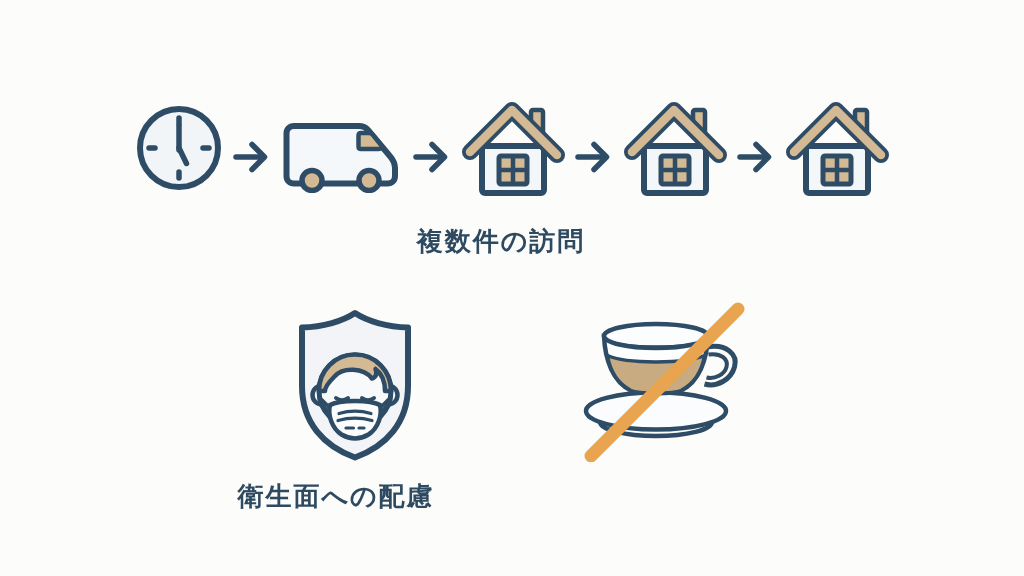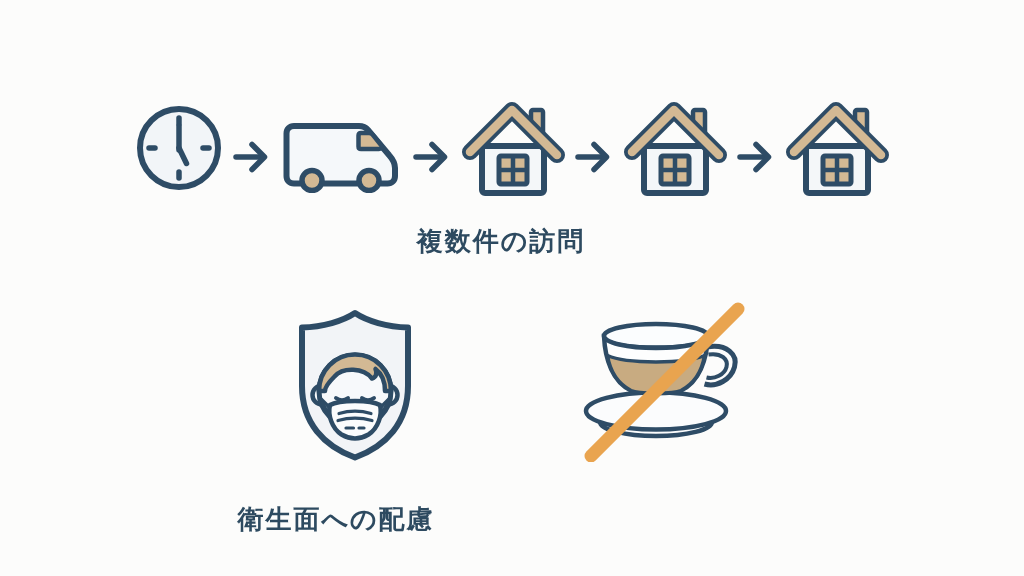--- a/index.html
+++ b/index.html
@@ -31,21 +31,21 @@
   .caption {
     position: absolute;
     font-weight: bold;
     color: #2d4a60;
     font-size: 26px;
     letter-spacing: 2px;
     text-align: center;
     white-space: nowrap;
   }
   #caption-flow        { top: 224px; left: 0; width: 1002px; }
-  #caption-hygiene     { top: 502px; left: 136px; width: 400px; }
+  #caption-hygiene     { top: 479px; left: 136px; width: 400px; }
   #caption-contactless { top: 479px; left: 432px; width: 400px; }
 
   .shield-svg { position: absolute; left: 291px; top: 306px; }
   .cup-svg    { position: absolute; left: 568px; top: 298px; }
 </style>
 </head>
 <body>
 
 <div class="canvas">
 

